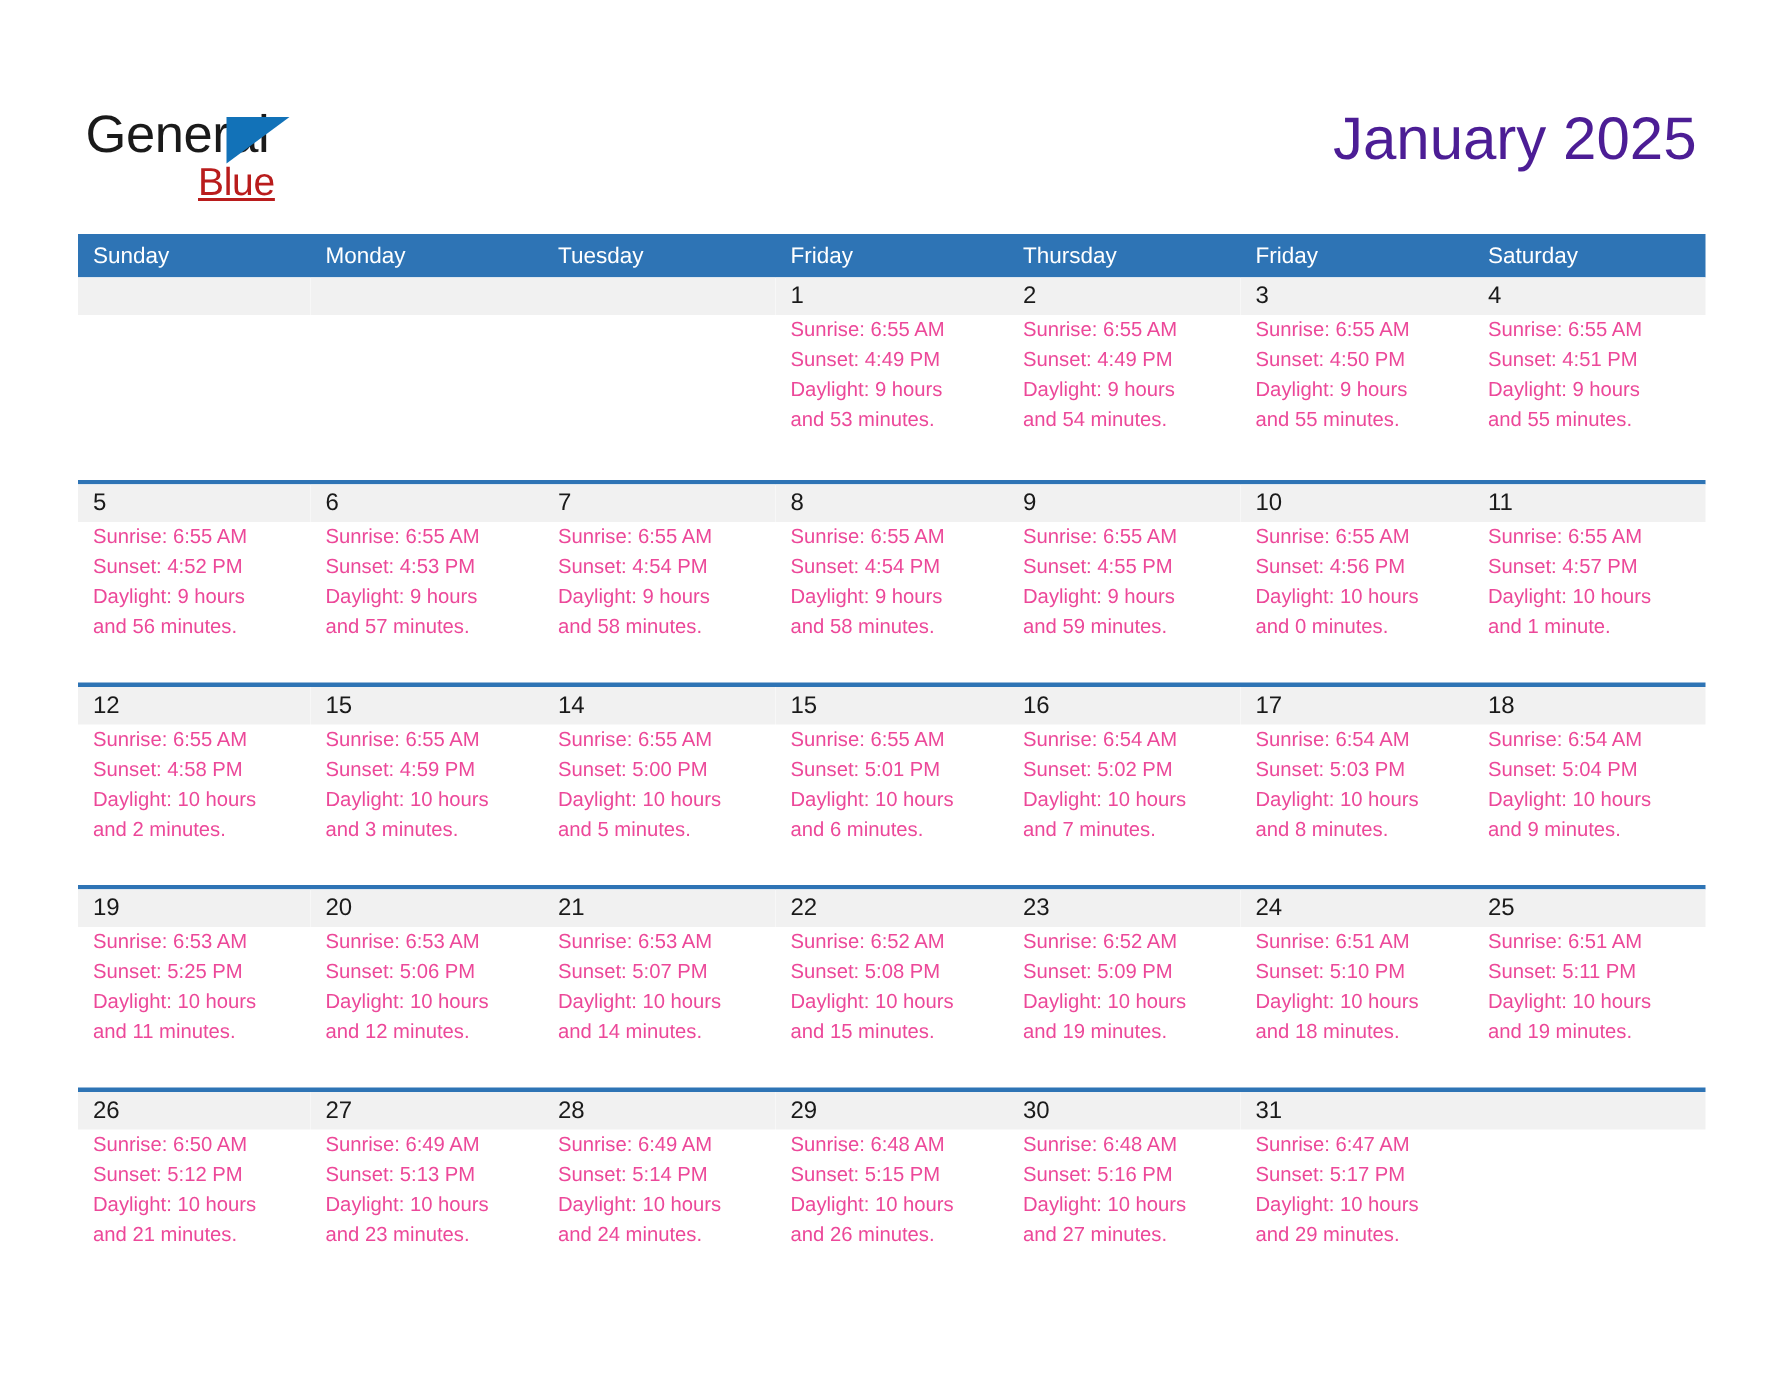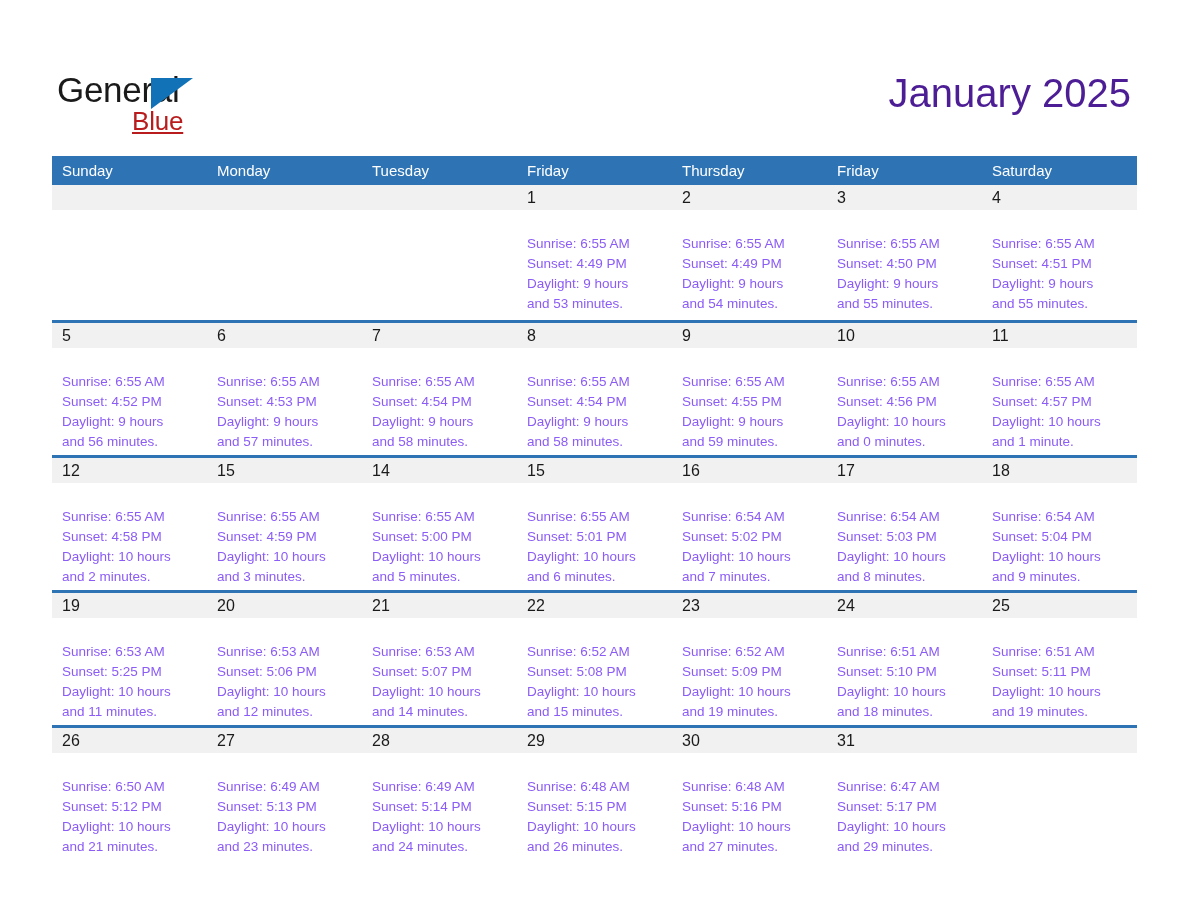--- a/index.html
+++ b/index.html
@@ -133,24 +133,24 @@
     height: 25px;
     background: #f1f1f1;
   }
   .day-num {
     font-size: 16px;
     line-height: 25px;
     padding-left: 10px;
     color: #1a1a1a;
   }
   .day-body {
-    padding: 24px 8px 0 10px;
+    padding: 0 8px 0 10px;
     font-size: 13.5px;
     line-height: 20px;
-    color: #8b5cf6;
+    color: #ec4899;
   }
   .day-body div {
     white-space: nowrap;
   }
   .day-cell.empty .day-band { background: #f1f1f1; }
 </style>
 </head>
 <body>
 
 <div class="page">

